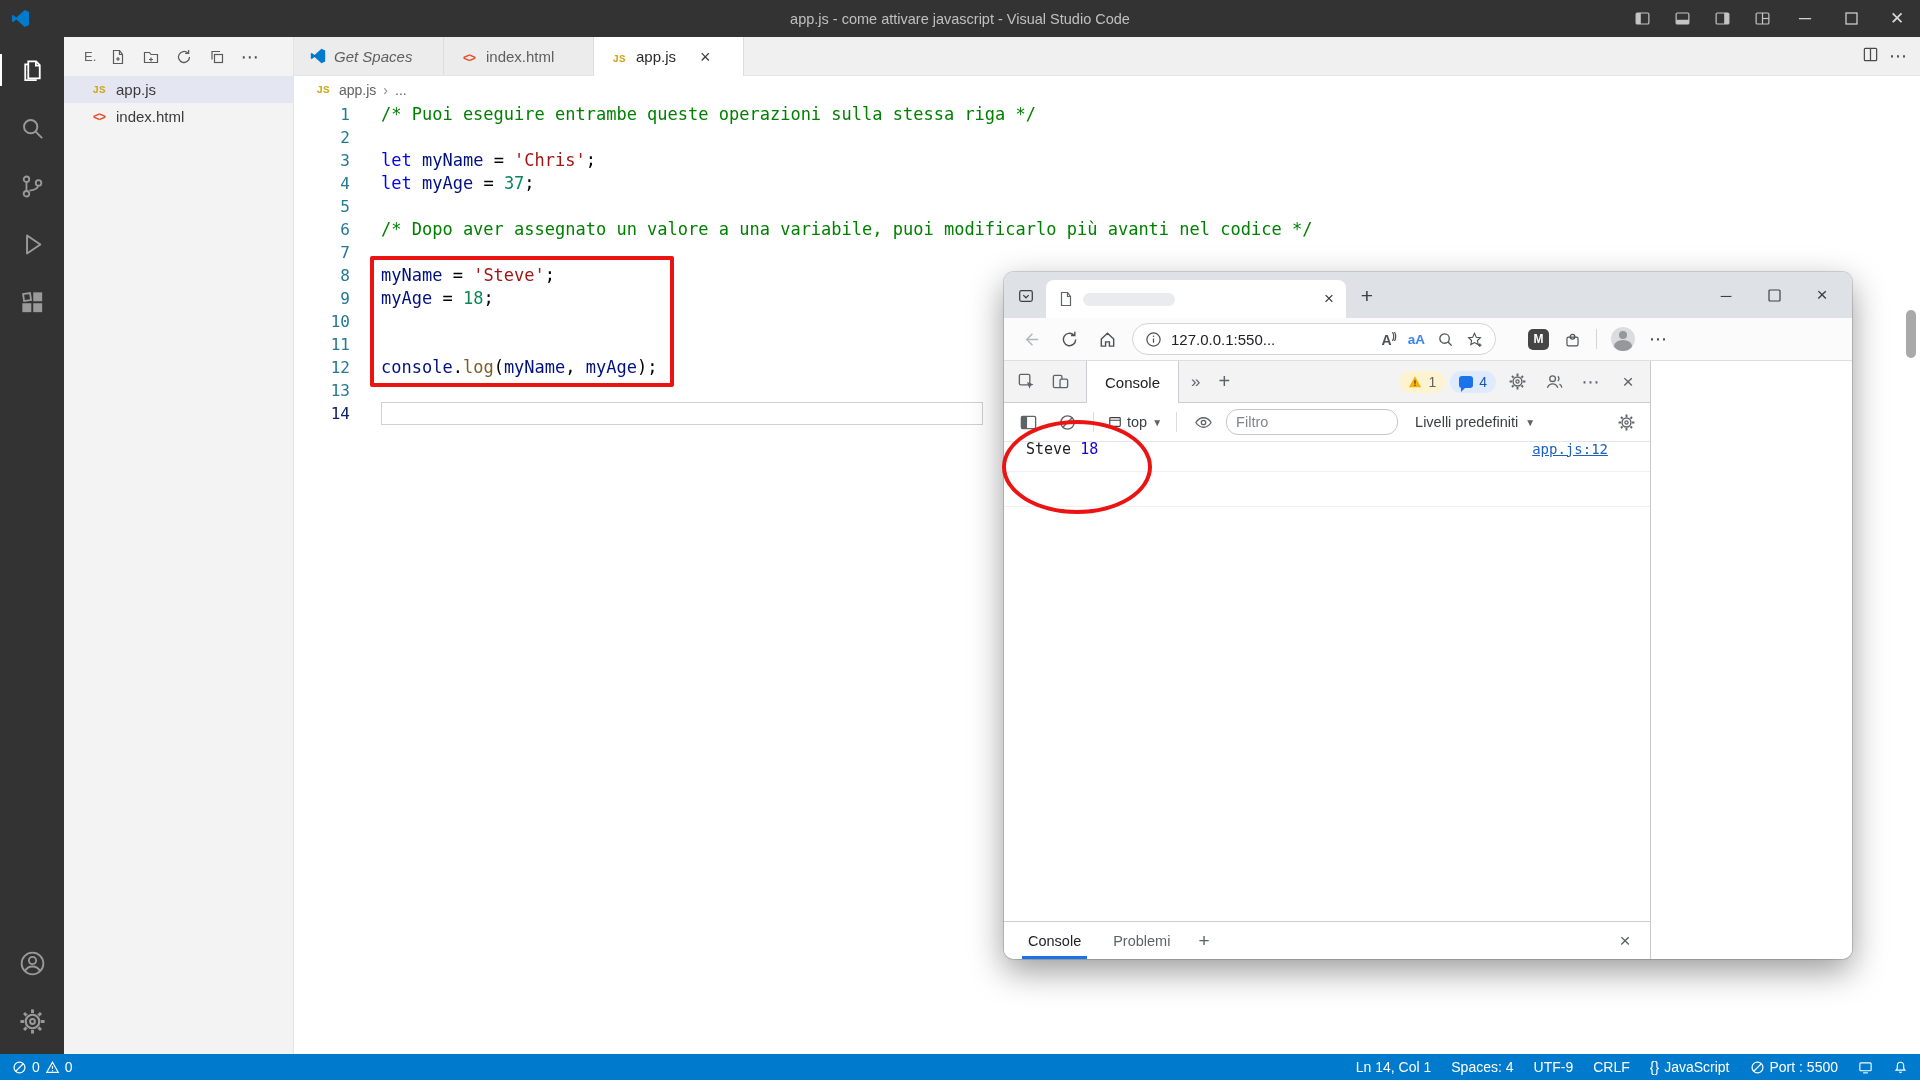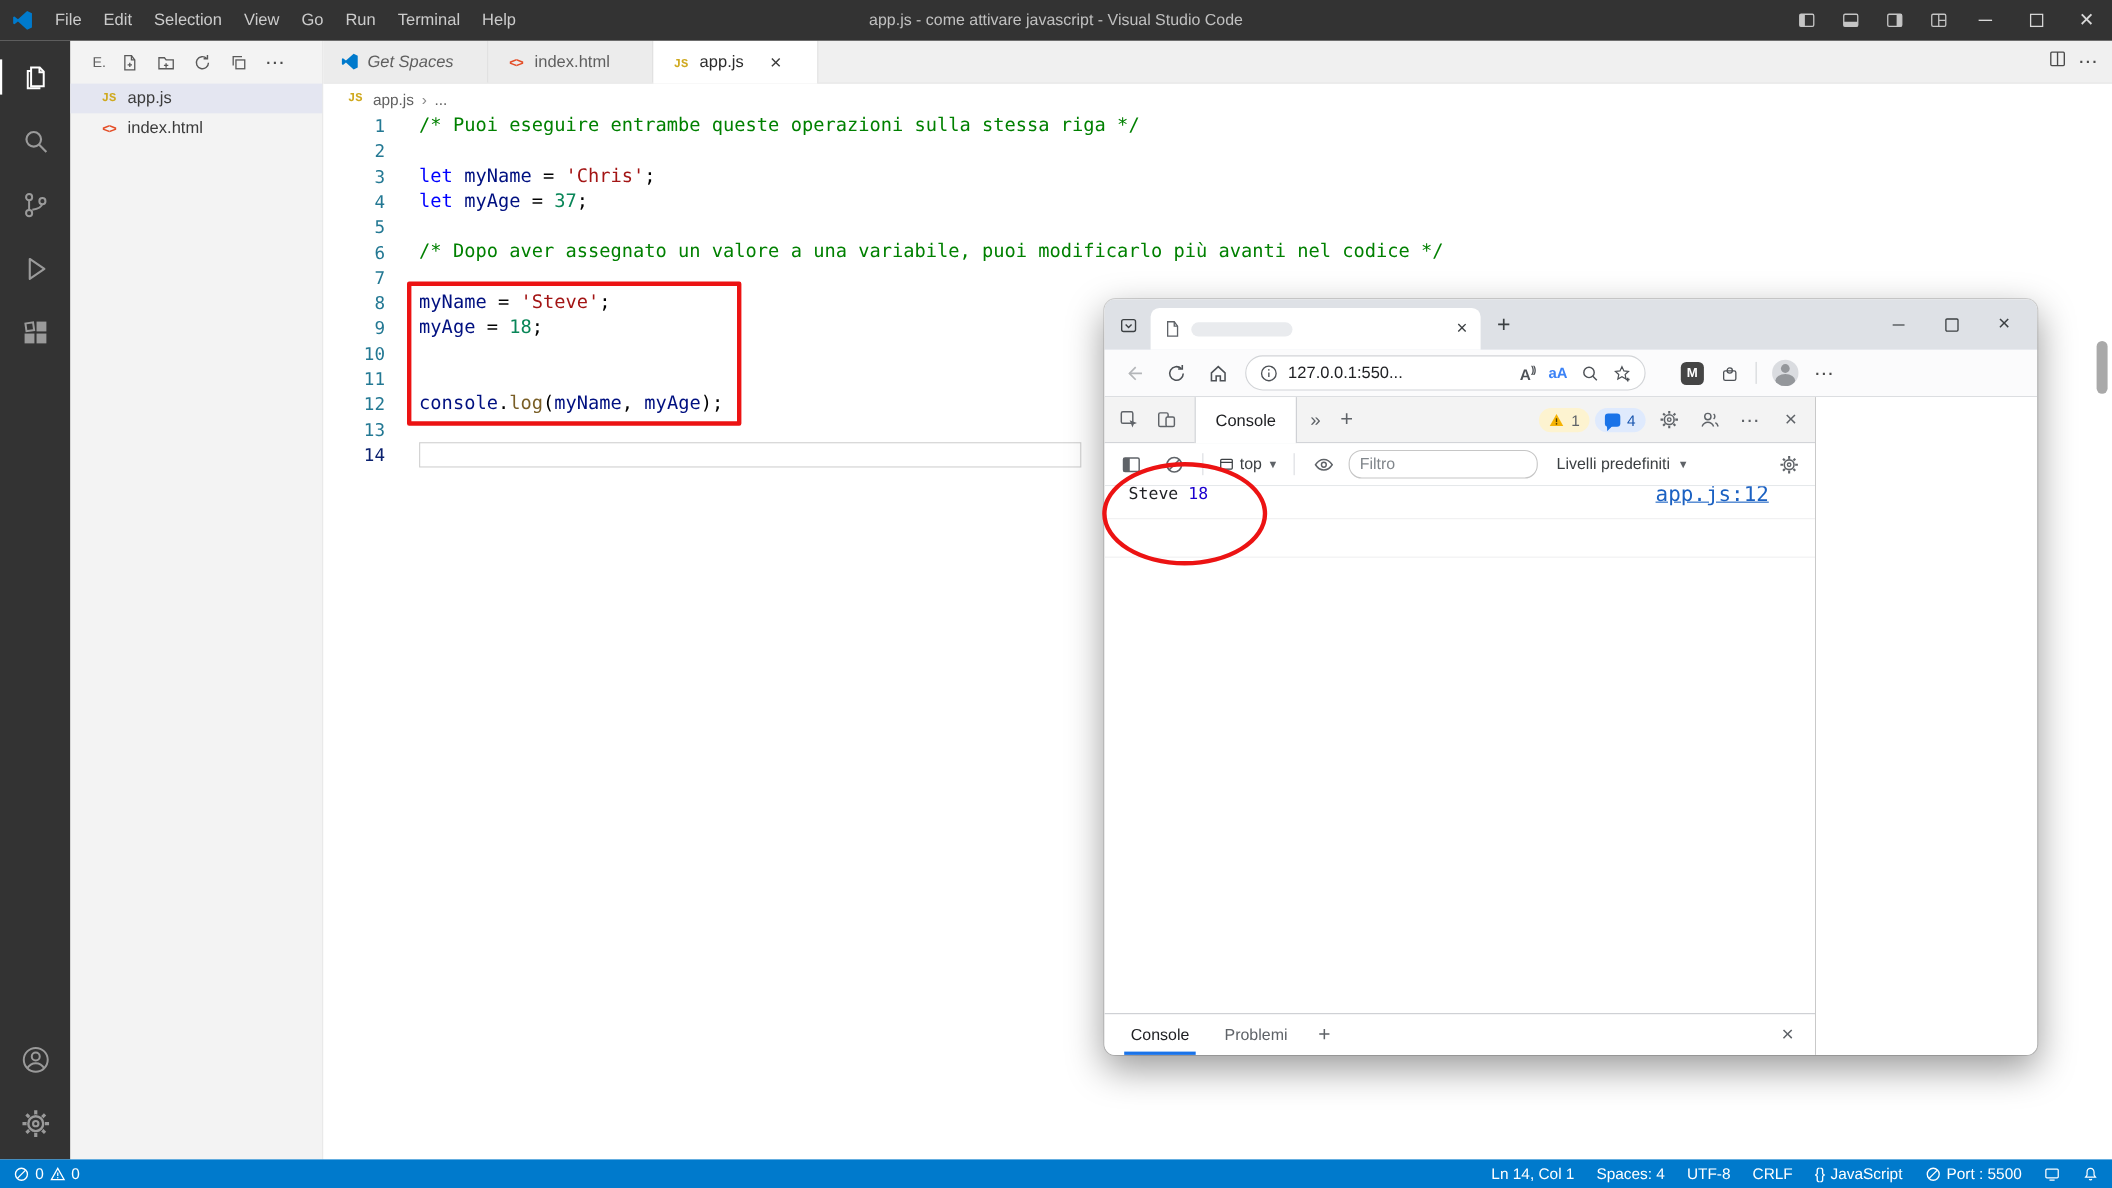--- a/index.html
+++ b/index.html
@@ -156,21 +156,21 @@
                   font-size:14.5px; color:#202124; background:#fff; font-family:"Liberation Sans",sans-serif; outline:none; }
   .filter-input::placeholder { color:#80868b; }
   .levels { display:flex; align-items:center; gap:7px; font-size:14.5px; color:#3c4043; margin-left:10px; }
   .row2-gear { margin-left:auto; }
 
   .console-out { flex:1; background:#fff; font-family:"DejaVu Sans Mono", monospace; font-size:15px; overflow:hidden; }
   .console-row { display:flex; align-items:center; height:30px; padding:0 42px 16px 22px; border-bottom:1px solid #f0f0f1; }
   .console-row.empty { height:35px; }
   .cp-str { color:#202124; white-space:pre; }
   .cp-num { color:#1c00cf; white-space:pre; }
-  .console-link { margin-left:auto; color:#1b61c2; text-decoration:underline; font-size:19px; }
+  .console-link { margin-left:auto; color:#1b61c2; text-decoration:underline; font-size:14px; }
 
   .dt-drawer { height:38px; border-top:1px solid #cacdd1; background:#fff; display:flex; align-items:center;
                padding:0 8px; flex:none; }
   .drawer-tabs { display:flex; align-self:stretch; }
   .drawer-tab { display:flex; align-items:center; padding:0 16px; font-size:14.5px; color:#5f6368; position:relative; }
   .drawer-tab.active { color:#202124; }
   .drawer-tab.active::after { content:""; position:absolute; left:10px; right:10px; bottom:0; height:3px; background:#1a73e8; }
   .drawer-plus { padding:0 12px; color:#5f6368; font-size:19px; }
   .drawer-close { margin-left:auto; width:34px; text-align:center; color:#5f6368; font-size:19px; }
 </style>
@@ -178,30 +178,20 @@
 <body>
 
 <div class="screen">
 
   <header class="titlebar">
     <span class="vsc-logo">
       <svg viewBox="0 0 16 16">
           <path fill="#007acc" d="M11.5 0.8 L4.5 7.1 L1.8 5 L0.8 5.5 V10.5 L1.8 11 L4.5 8.9 L11.5 15.2 L15.2 13.4 V2.6 Z"></path>
         </svg>
     </span>
-    <nav class="menubar" id="menubar">
-        <div class="menu-item">File</div>
-        <div class="menu-item">Edit</div>
-        <div class="menu-item">Selection</div>
-        <div class="menu-item">View</div>
-        <div class="menu-item">Go</div>
-        <div class="menu-item">Run</div>
-        <div class="menu-item">Terminal</div>
-        <div class="menu-item">Help</div>
-      </nav>
     <div class="win-title">app.js - come attivare javascript - Visual Studio Code</div>
     <div class="tb-right">
       <span class="tb-icon">
         <svg viewBox="0 0 20 20" fill="none" stroke="currentColor" stroke-width="1.4">
             <rect x="2.5" y="3.5" width="15" height="13" rx="1.5"></rect>
             <rect x="2.5" y="3.5" width="5.5" height="13" fill="currentColor" stroke="none"></rect>
           </svg>
       </span>
       <span class="tb-icon">
         <svg viewBox="0 0 20 20" fill="none" stroke="currentColor" stroke-width="1.4">
@@ -629,21 +619,21 @@
               <line x1="8" y1="6.3" x2="8" y2="9.6"></line>
               <circle cx="8" cy="11.4" r="0.7" fill="#fff" stroke="none"></circle>
             </svg>
         </span>
         <span>0</span>
       </span>
     </div>
     <div class="sb-right">
       <span class="sb-item">Ln 14, Col 1</span>
       <span class="sb-item">Spaces: 4</span>
-      <span class="sb-item">UTF-8</span>
+      <span class="sb-item">UTF-9</span>
       <span class="sb-item">CRLF</span>
       <span class="sb-item">
         <span>{}</span>
         <span>JavaScript</span>
       </span>
       <span class="sb-item">
         <span class="sb-icon">
           <svg viewBox="0 0 16 16" fill="none" stroke="#fff" stroke-width="1.3">
               <circle cx="8" cy="8" r="5.8"></circle>
               <line x1="4" y1="12" x2="12" y2="4"></line>

